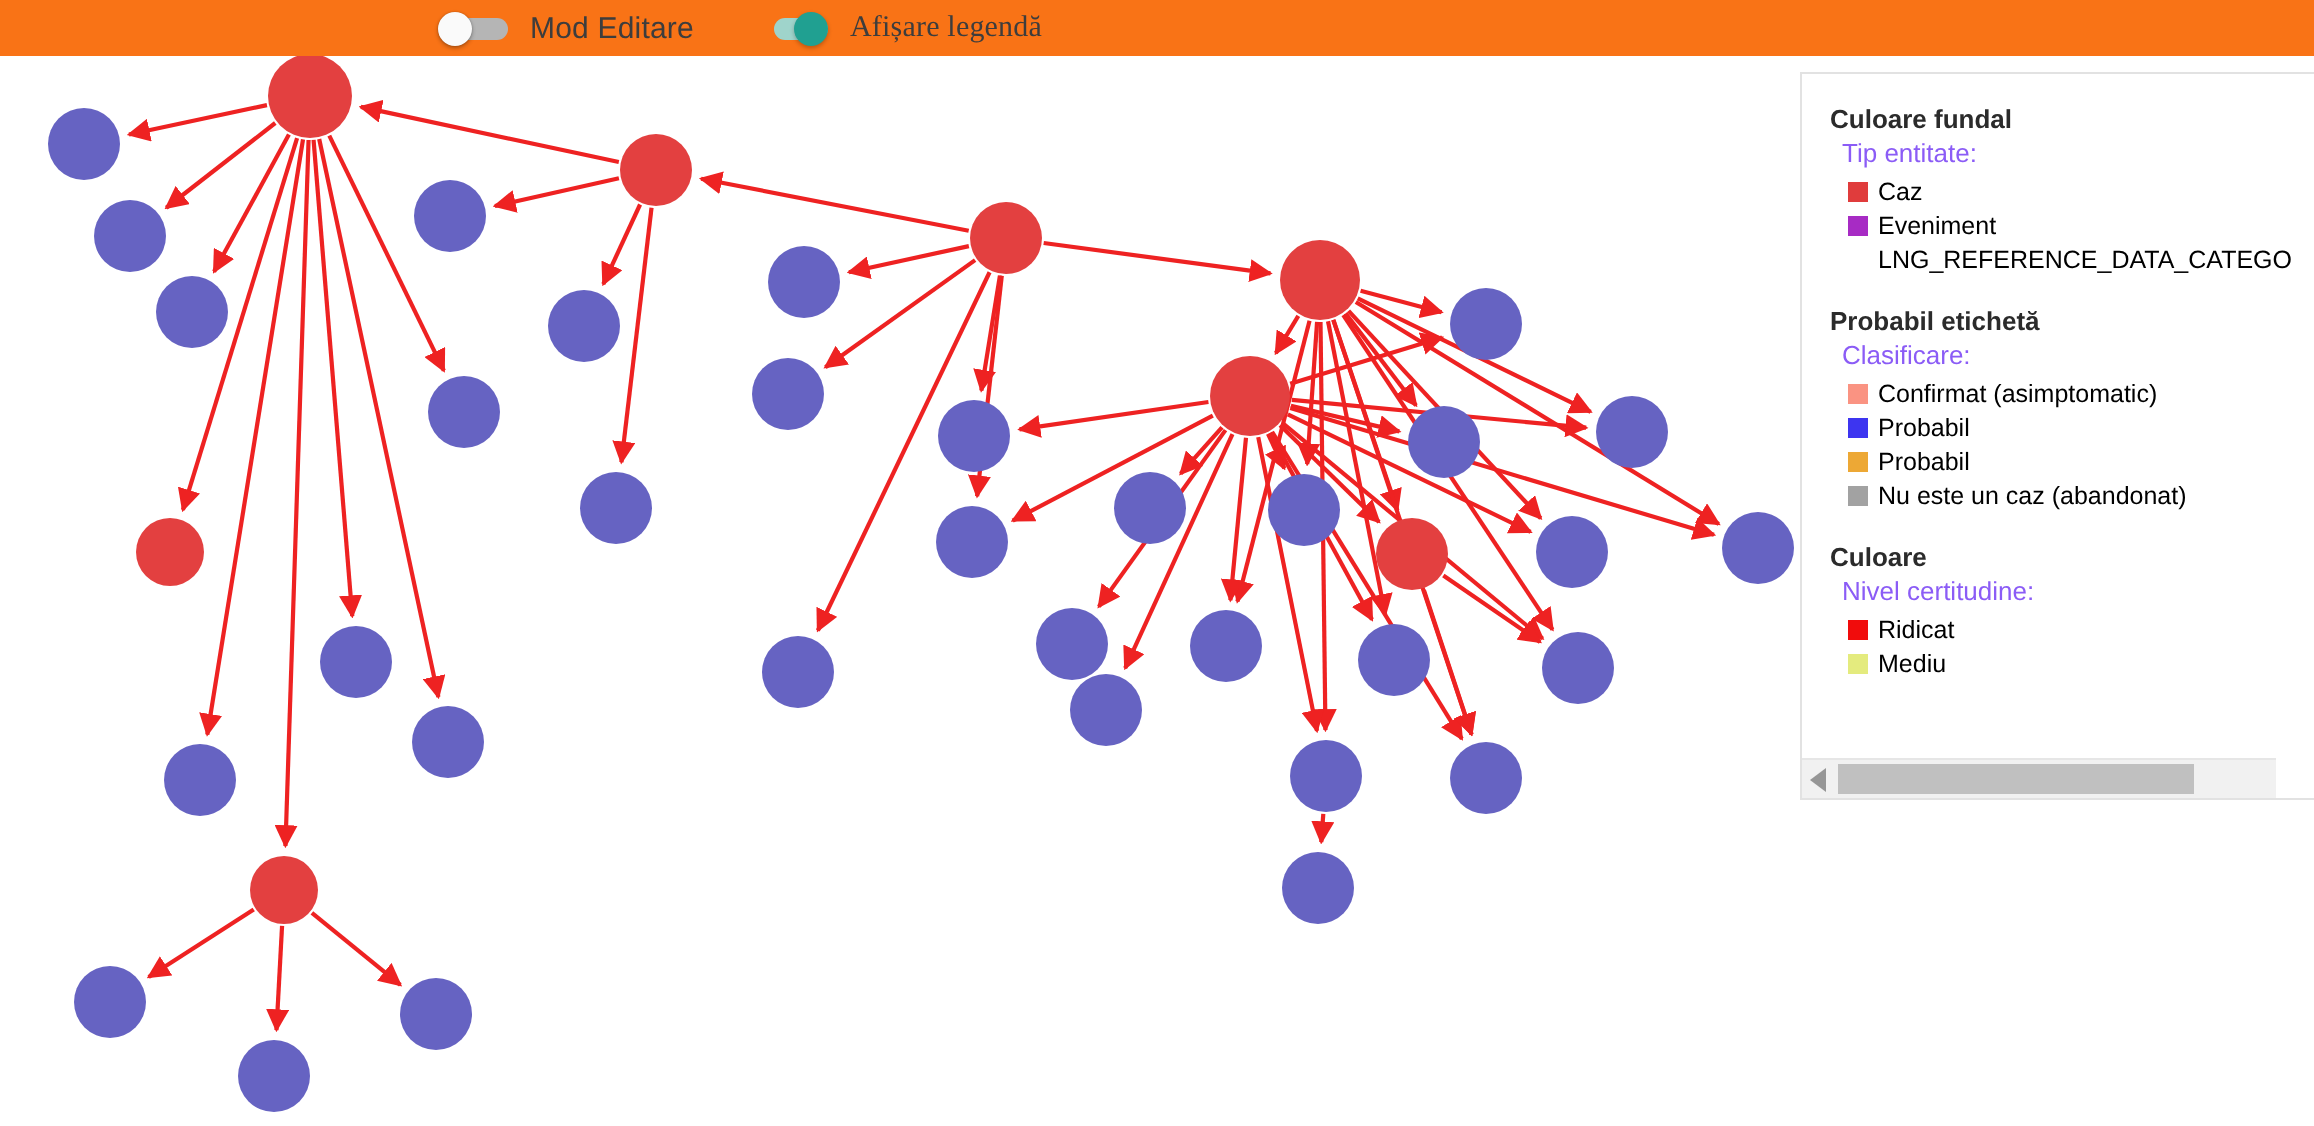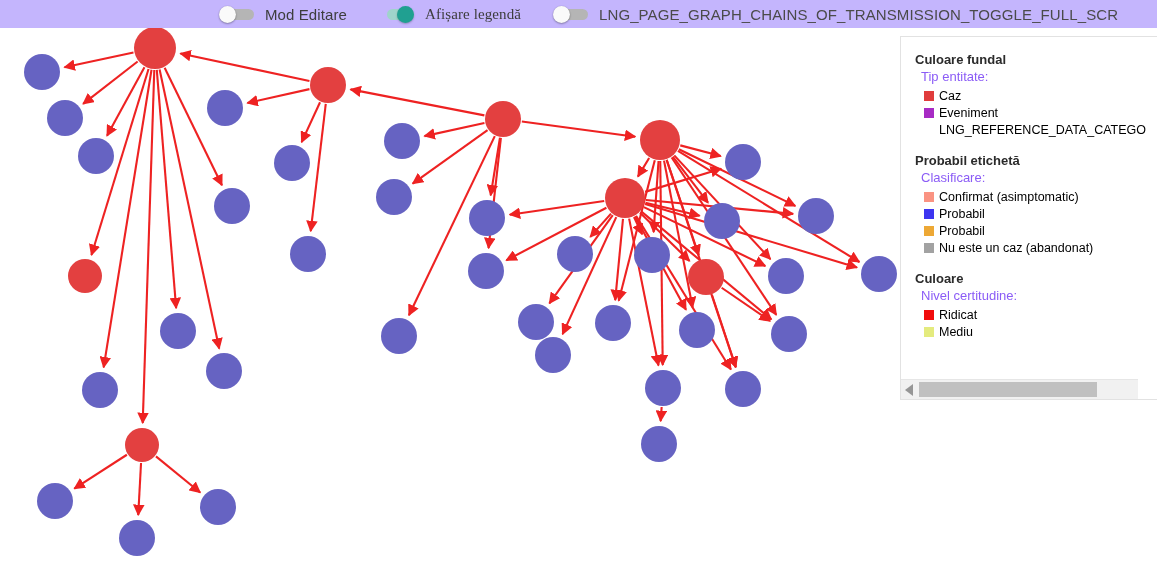--- a/index.html
+++ b/index.html
@@ -17,21 +17,21 @@
   }
 
   
   .toolbar {
     position: absolute;
     top: 0; left: 0;
     width: 1157px;
     height: 28px;
     display: flex;
     align-items: center;
-    background: #c4b5fd;
+    background: #f97316;
     white-space: nowrap;
     text-align: center;
   }
   .toggle-group {
     display: flex;
     align-items: center;
     margin-left: 18px;
   }
   .toggle-group.first { margin-left: 219px; }
   .switch {
@@ -183,27 +183,20 @@
     </div>
 
     <div class="toggle-group" style="margin-left:32px;font-family:Liberation Serif, serif;">
       <div class="switch on" id="sw-1">
         <span class="track"></span>
         <span class="knob"></span>
       </div>
       <span class="toggle-label">Afișare legendă</span>
     </div>
 
-    <div class="toggle-group" style="margin-left:32px;">
-      <div class="switch" id="sw-2">
-        <span class="track"></span>
-        <span class="knob"></span>
-      </div>
-      <span class="toggle-label muted">LNG_PAGE_GRAPH_CHAINS_OF_TRANSMISSION_TOGGLE_FULL_SCR</span>
-    </div>
 
   </div>
 
   <div class="graph-canvas">
     <svg id="graph-svg" width="1157" height="535" viewBox="0 0 1157 535">
       <defs>
         <marker id="arrow-red" viewBox="0 0 10 10" refX="9" refY="5" markerWidth="5.5" markerHeight="5.5" orient="auto-start-reverse">
           <path d="M 0 0 L 10 5 L 0 10 z" fill="#ee2222"></path>
         </marker>
       </defs>

